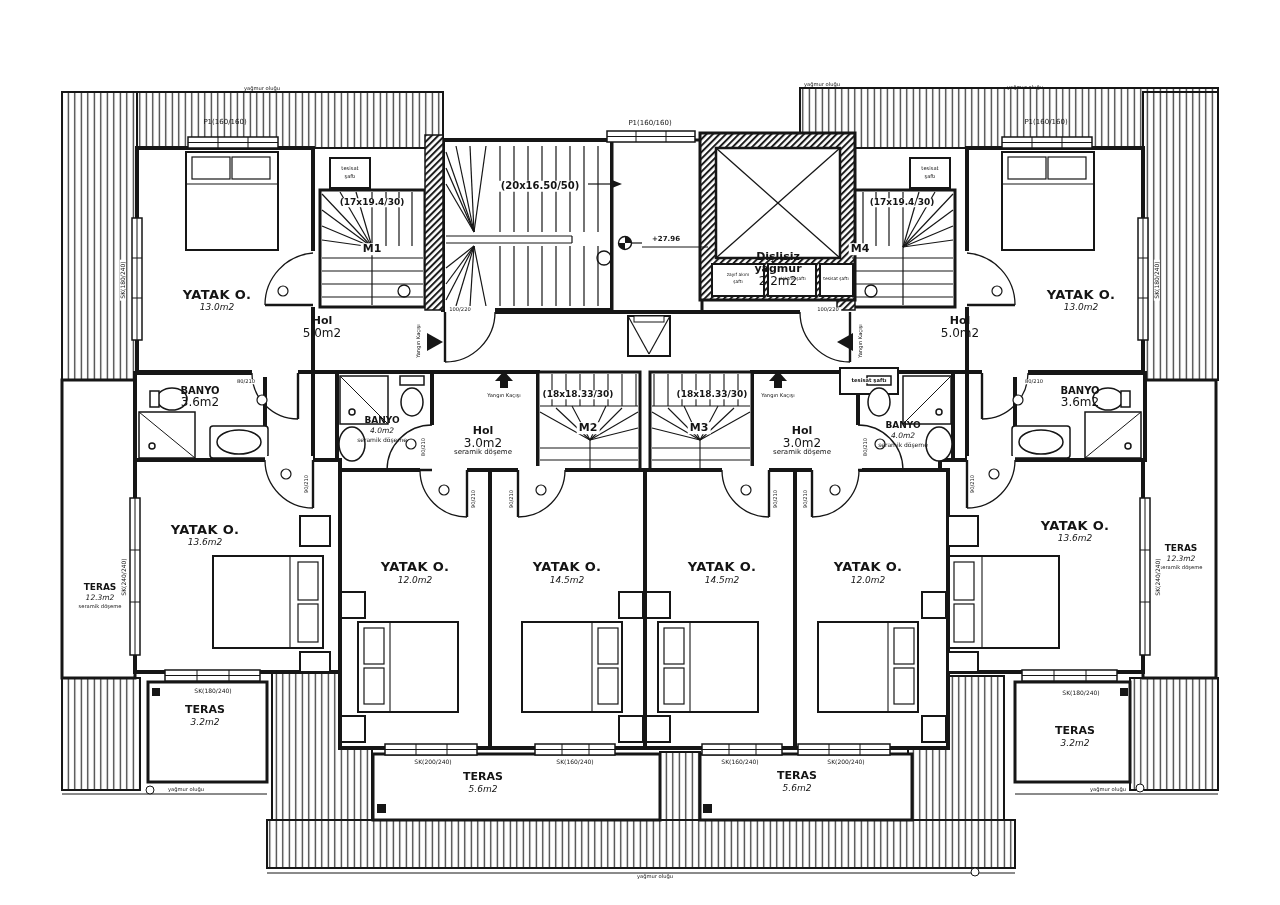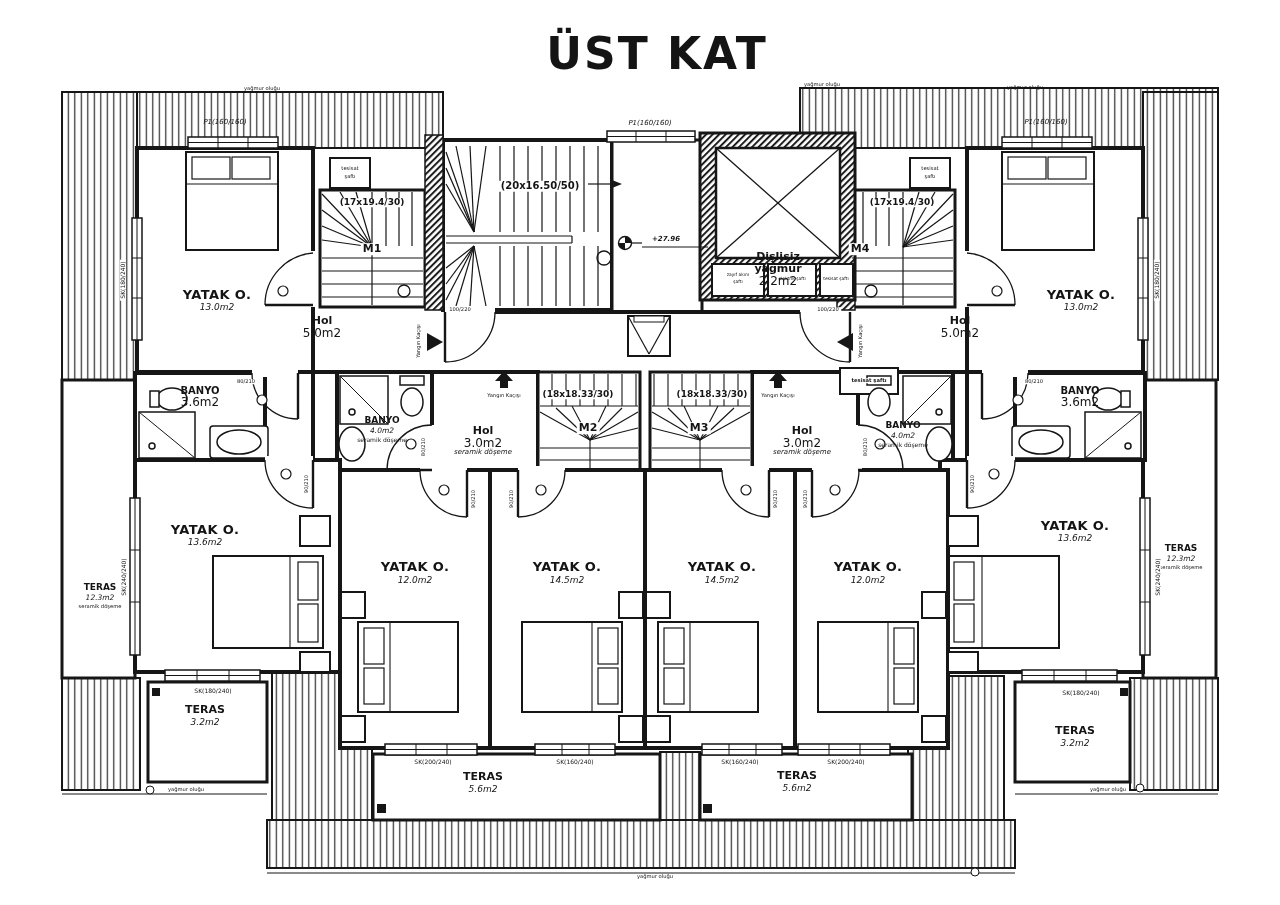--- a/index.html
+++ b/index.html
@@ -8,21 +8,21 @@
   .lbl{position:absolute;transform:translate(-50%,-50%);white-space:nowrap;color:#141414;text-align:center;line-height:1.05;}
   .rot{transform:translate(-50%,-50%) rotate(-90deg);}
   .t44{font-size:44px;font-weight:800;letter-spacing:2px;}
   .rt{font-size:13px;font-weight:700;letter-spacing:.4px;}
   .rt11{font-size:11px;font-weight:700;}
   .rt10{font-size:10px;font-weight:700;}
   .rt9{font-size:9px;font-weight:700;}
   .i9{font-size:9px;font-style:italic;}
   .i8{font-size:12px;}
   .i7{font-size:7.5px;font-style:italic;}
-  .s7{font-size:7px;font-style:italic;}
+  .s7{font-size:7px;}
   .s6{font-size:6px;}
   .s5{font-size:5.2px;}
   .s4{font-size:4.4px;}
   .b{font-weight:700;}
   .bg{background:#fff;padding:0 2px;}
 </style>
 </head>
 <body>
 
 <div id="page">
@@ -514,21 +514,20 @@
         </g>
     <g fill="#161616">
       <rect x="152" y="688" width="8" height="8"></rect>
           <rect x="1120" y="688" width="8" height="8"></rect>
       <rect x="377" y="804" width="9" height="9"></rect>
           <rect x="703" y="804" width="9" height="9"></rect>
     </g>
   </g>
 </svg>
 
-<div class="lbl t44" style="left:657px;top:54px">ÜST KAT</div>
 
 <div class="lbl s5" style="left:262px;top:89px">yağmur oluğu</div>
 <div class="lbl s5" style="left:822px;top:85px">yağmur oluğu</div>
 <div class="lbl s5" style="left:1025px;top:88px">yağmur oluğu</div>
 <div class="lbl s5" style="left:186px;top:790px">yağmur oluğu</div>
 <div class="lbl s5" style="left:655px;top:877px">yağmur oluğu</div>
 <div class="lbl s5" style="left:1108px;top:790px">yağmur oluğu</div>
 
 <div class="lbl s7" style="left:225px;top:123px">P1(160/160)</div>
 <div class="lbl s7 bg" style="left:650px;top:124px">P1(160/160)</div>

